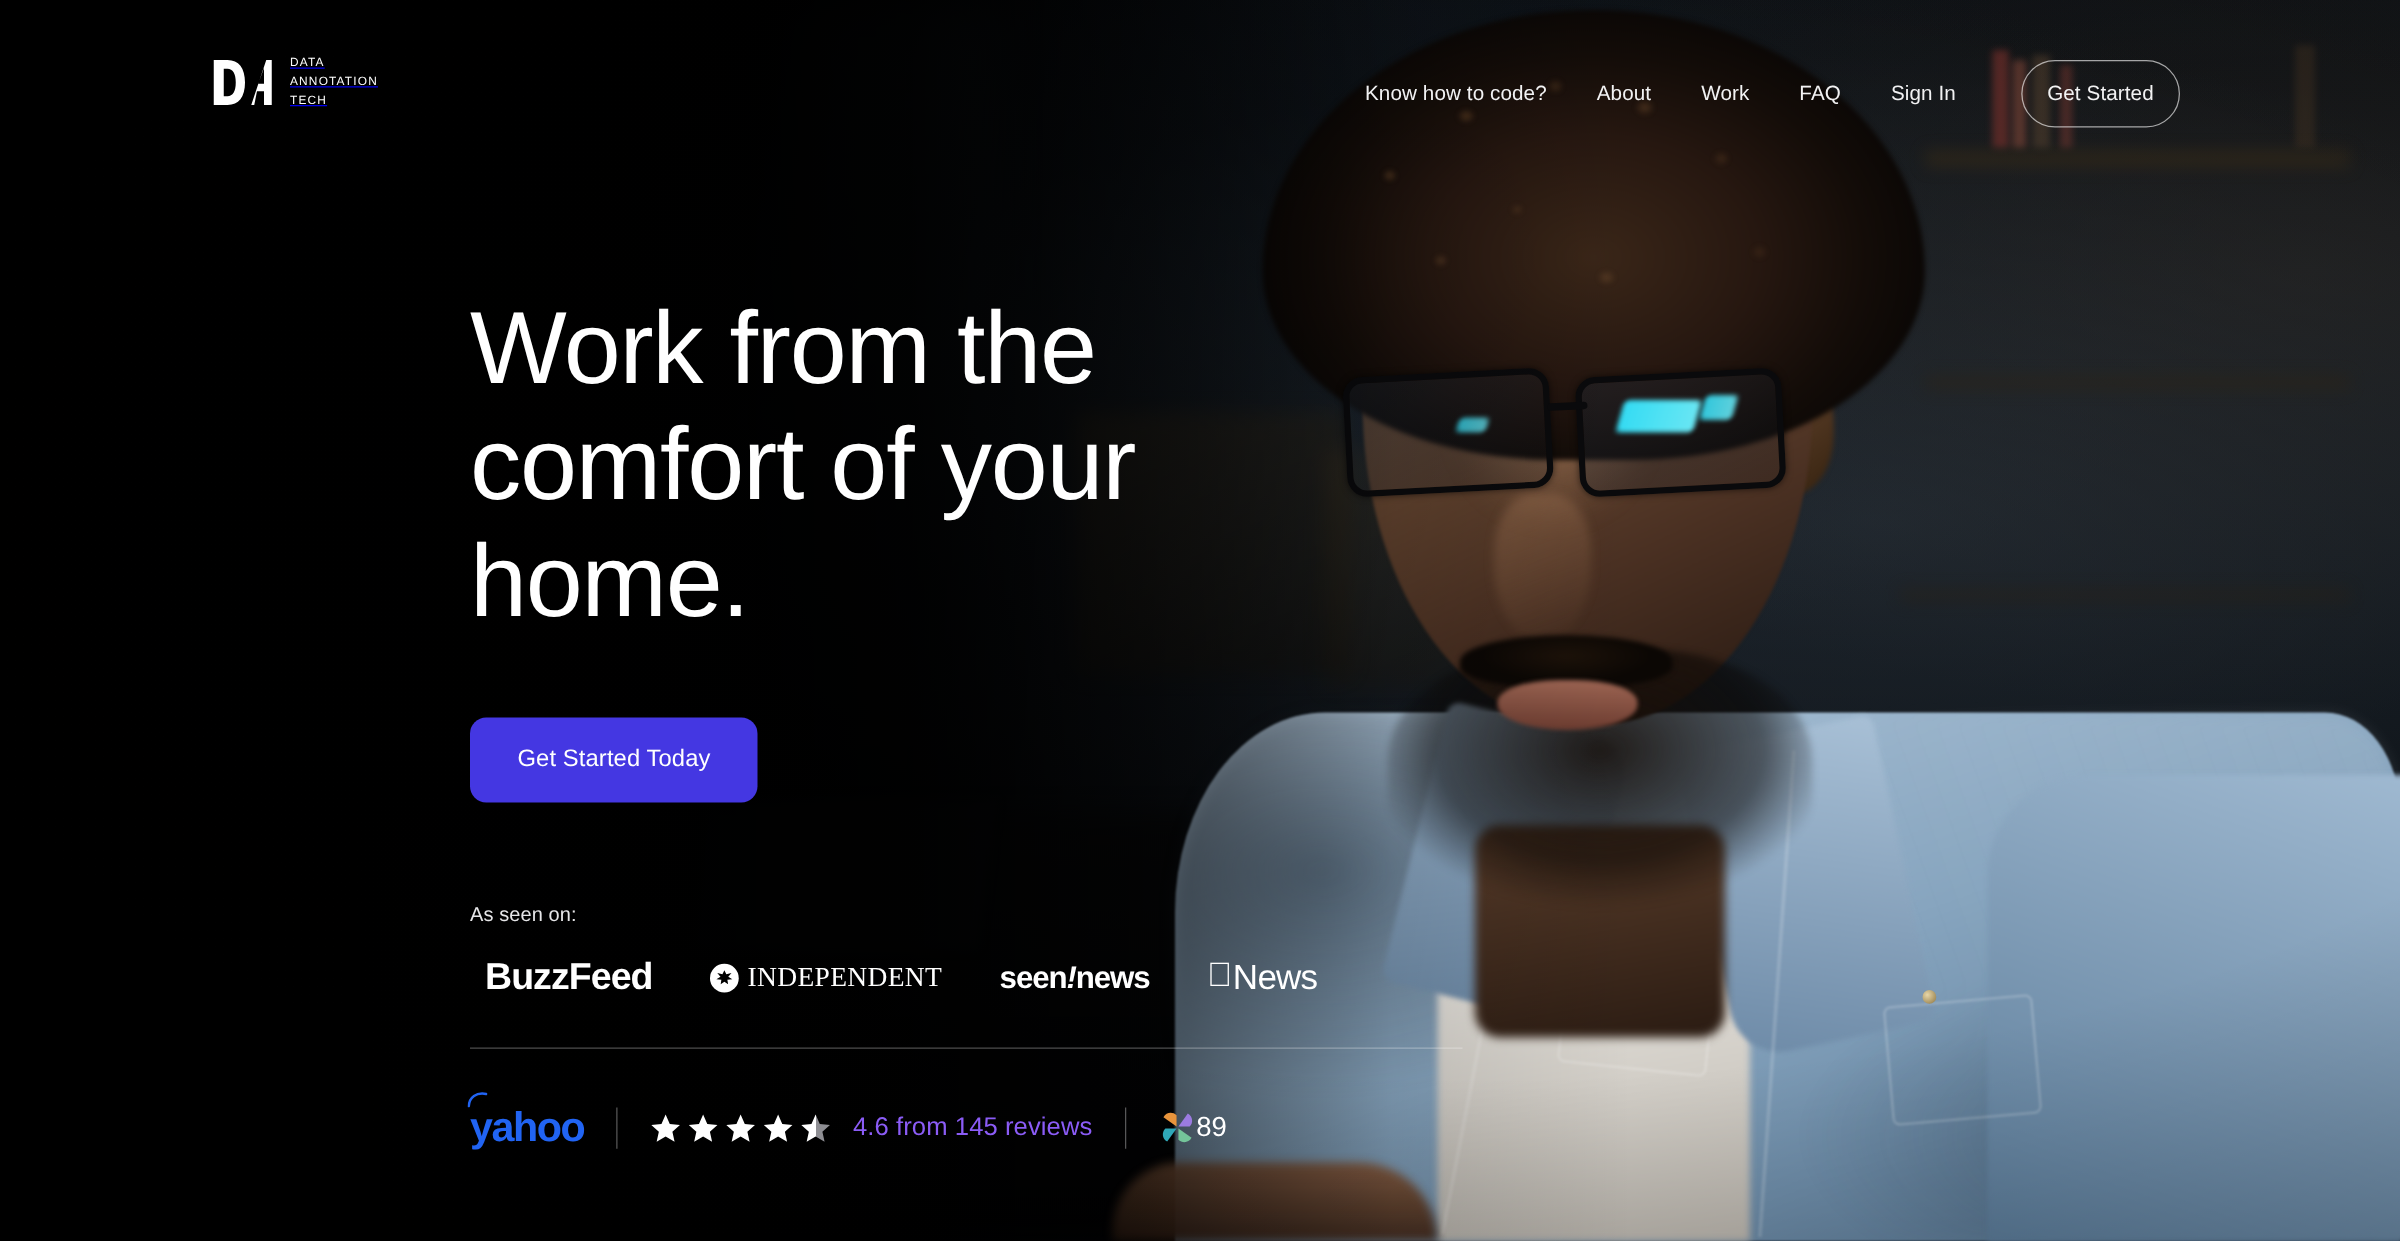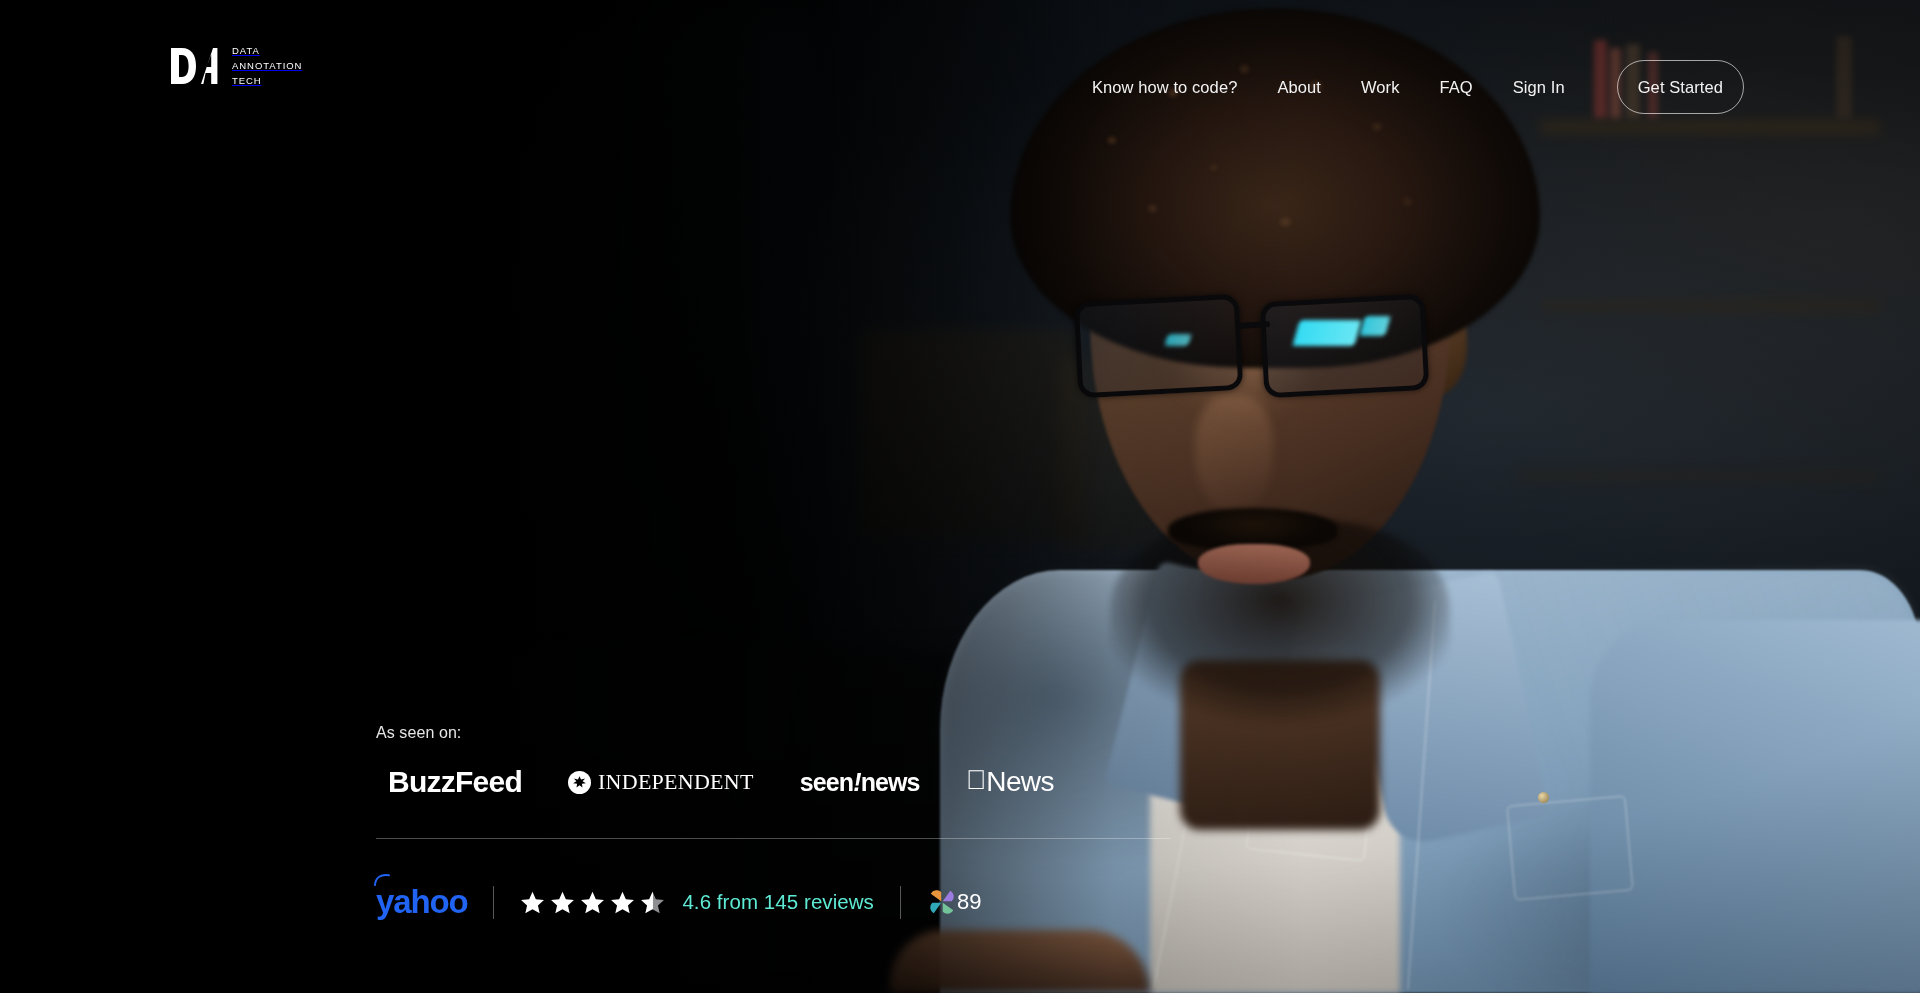--- a/index.html
+++ b/index.html
@@ -129,21 +129,21 @@
     background:radial-gradient(130% 110% at 62% 45%, rgba(0,0,0,0) 38%, rgba(0,0,0,.55) 100%);
   }
 
   
   .header { position:absolute; top:0; left:0; right:0; height:136px; display:flex; align-items:center; z-index:20; }
   .brand { position:absolute; left:170px; top:45px; display:flex; align-items:center; gap:14px; cursor:pointer; }
   .brand-mark { width:48px; height:40px; }
   .brand-words { display:flex; flex-direction:column; gap:3px; }
   .brand-words span { color:#fff; font-size:9.5px; letter-spacing:.10em; line-height:1.25; font-weight:400; }
 
-  .nav { position:absolute; right:176px; top:60px; display:flex; align-items:center; gap:0px; }
+  .nav { position:absolute; right:176px; top:48px; display:flex; align-items:center; gap:0px; }
   .nav a {
     color:#f2f2f3; font-size:16.5px; text-decoration:none; padding:0 20px;
     white-space:nowrap; font-weight:400; letter-spacing:.005em;
   }
   .nav-cta {
     margin-left:32px; display:inline-flex; align-items:center; justify-content:center;
     height:54px; padding:0 36px; border:1px solid rgba(255,255,255,.62);
     border-radius:40px; color:#fff; font-size:16.5px; text-decoration:none; background:transparent;
   }
 
@@ -180,21 +180,21 @@
   .logo-applenews .apple { font-size:27px; line-height:1; position:relative; top:-2px; }
 
   .divider { position:absolute; left:376px; top:838px; width:794px; height:1px; background:rgba(255,255,255,.30); z-index:20; }
 
   
   .ratings { position:absolute; left:376px; top:880px; display:flex; align-items:center; height:44px; z-index:20; }
   .indeed { display:flex; align-items:flex-end; color:#2164F3; font-size:33px; font-weight:700; letter-spacing:-.035em; position:relative; }
   .rule { width:1px; height:33px; background:rgba(255,255,255,.34); margin:0 26px; }
   .stars { display:flex; align-items:center; gap:5px; }
   .star { width:25px; height:25px; }
-  .rating-text { color:#5eead4; font-size:20.5px; margin-left:17px; letter-spacing:.003em; }
+  .rating-text { color:#8b5cf6; font-size:20.5px; margin-left:17px; letter-spacing:.003em; }
   .comparably { display:flex; align-items:center; gap:0; }
   .pinwheel { width:30px; height:30px; }
   .comparably-score { color:#fff; font-size:22px; letter-spacing:.003em; }
 </style>
 </head>
 <body>
 
 <div class="page">
 
   <div class="photo">
@@ -267,20 +267,28 @@
     <nav class="nav">
       <a href="#">Know how to code?</a>
       <a href="#">About</a>
       <a href="#">Work</a>
       <a href="#">FAQ</a>
       <a href="#">Sign In</a>
       <a href="#" class="nav-cta">Get Started</a>
     </nav>
   </header>
 
+  <section class="hero">
+    <h1 class="headline">
+      <span>Work from the</span><br>
+      <span>comfort of your</span><br>
+      <span>home.</span>
+    </h1>
+    <button class="hero-cta">Get Started Today</button>
+  </section>
 
   <section class="press">
     <div class="press-label">As seen on:</div>
     <div class="press-logos">
 
       <div class="logo-buzzfeed">BuzzFeed</div>
 
       <div class="logo-independent">
         <span class="eagle">
           <svg width="17" height="17" viewBox="0 0 24 24" aria-hidden="true">

